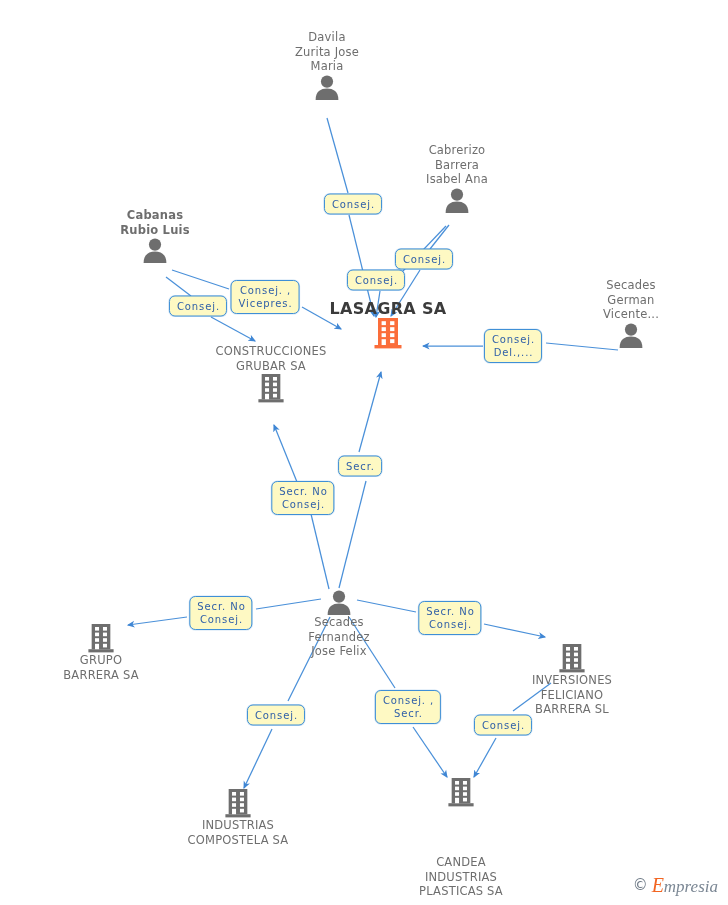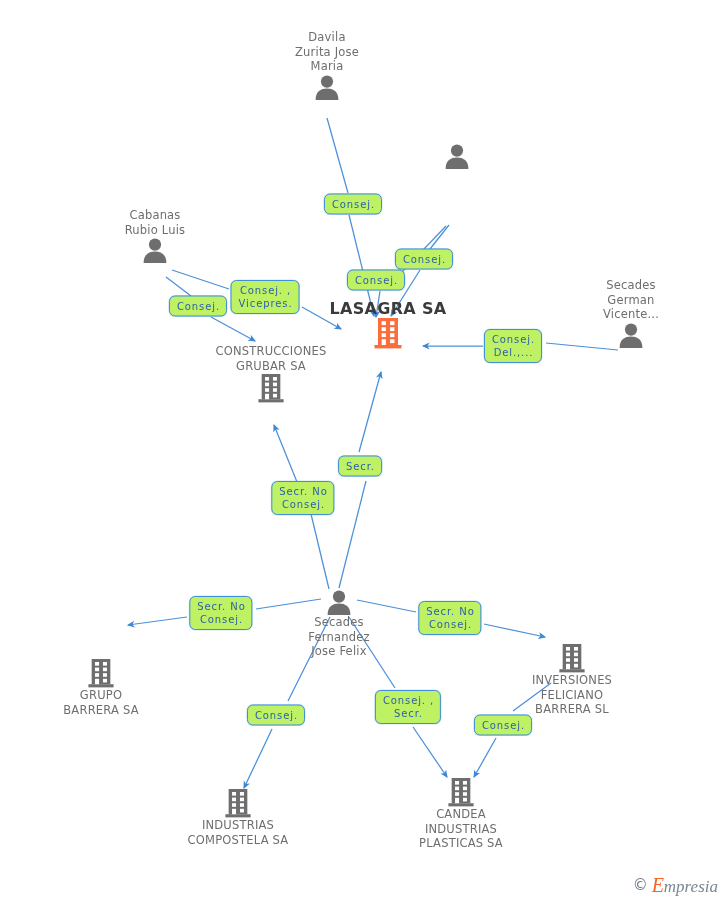--- a/index.html
+++ b/index.html
@@ -48,21 +48,21 @@
   }
   .node .glyph { line-height: 0; }
   
   .person-ico { display:block; }
   .bldg-ico { display:block; }
   
   .chip {
     position: absolute;
     border: 1.3px solid #3f8fd6;
     border-radius: 6px;
-    background: #bef264;
+    background: #fef9c3;
     color: #2f5fa8;
     font-size: 10px;
     line-height: 13px;
     letter-spacing: 0.9px;
     text-align: center;
     padding: 3px 6px 3px 7px;
     white-space: pre-line;
     transform: translate(-50%, -50%);
     box-shadow: 0 0 0 0.6px rgba(63,143,214,0.25);
   }
@@ -152,29 +152,32 @@
 Maria</div>
     <div class="glyph">
       <svg class="person-ico" width="26" height="26" viewBox="0 0 26 26">
         <circle cx="13" cy="7.6" r="6.1" fill="#6e6e6e"></circle>
         <path d="M 1.6 26 C 1.6 17.6 6.7 14.6 13 14.6 C 19.3 14.6 24.4 17.6 24.4 26 Z" fill="#6e6e6e"></path>
       </svg>
     </div>
   </div>
 
   <div class="node person" style="left:457px; top:143px;">
-    <div class="glyph">
-      <svg class="person-ico" width="26" height="26" viewBox="0 0 26 26">
-        <circle cx="13" cy="7.6" r="6.1" fill="#6e6e6e"></circle>
-        <path d="M 1.6 26 C 1.6 17.6 6.7 14.6 13 14.6 C 19.3 14.6 24.4 17.6 24.4 26 Z" fill="#6e6e6e"></path>
-      </svg>
-    </div>
-  </div>
-
-  <div class="node person" style="left:155px; top:208px;">
+    <div class="nlabel">Cabrerizo
+Barrera
+Isabel Ana</div>
+    <div class="glyph">
+      <svg class="person-ico" width="26" height="26" viewBox="0 0 26 26">
+        <circle cx="13" cy="7.6" r="6.1" fill="#6e6e6e"></circle>
+        <path d="M 1.6 26 C 1.6 17.6 6.7 14.6 13 14.6 C 19.3 14.6 24.4 17.6 24.4 26 Z" fill="#6e6e6e"></path>
+      </svg>
+    </div>
+  </div>
+
+  <div class="node person" style="left:155px; top:208px;font-weight:bold;">
     <div class="nlabel">Cabanas
 Rubio Luis</div>
     <div class="glyph">
       <svg class="person-ico" width="26" height="26" viewBox="0 0 26 26">
         <circle cx="13" cy="7.6" r="6.1" fill="#6e6e6e"></circle>
         <path d="M 1.6 26 C 1.6 17.6 6.7 14.6 13 14.6 C 19.3 14.6 24.4 17.6 24.4 26 Z" fill="#6e6e6e"></path>
       </svg>
     </div>
   </div>
 
@@ -236,21 +239,21 @@
       <svg class="person-ico" width="26" height="26" viewBox="0 0 26 26">
         <circle cx="13" cy="7.6" r="6.1" fill="#6e6e6e"></circle>
         <path d="M 1.6 26 C 1.6 17.6 6.7 14.6 13 14.6 C 19.3 14.6 24.4 17.6 24.4 26 Z" fill="#6e6e6e"></path>
       </svg>
     </div>
     <div class="nlabel">Secades
 Fernandez
 Jose Felix</div>
   </div>
 
-  <div class="node company" style="left:101px; top:658px;">
+  <div class="node company" style="left:101px; top:623px;">
     <div class="glyph">
       <svg class="bldg-ico" width="28" height="30" viewBox="0 0 30 32">
         <rect x="5" y="1" width="20" height="27" fill="#6e6e6e"></rect>
         <rect x="1.5" y="28" width="27" height="3.4" fill="#6e6e6e"></rect>
         <g fill="#ffffff">
           <rect x="8.6" y="4.2" width="4.3" height="3.9"></rect>
           <rect x="17.1" y="4.2" width="4.3" height="3.9"></rect>
           <rect x="8.6" y="10.2" width="4.3" height="3.9"></rect>
           <rect x="17.1" y="10.2" width="4.3" height="3.9"></rect>
           <rect x="8.6" y="16.2" width="4.3" height="3.9"></rect>
@@ -300,21 +303,21 @@
           <rect x="17.1" y="16.2" width="4.3" height="3.9"></rect>
           <rect x="8.6" y="22.2" width="4.3" height="5.8"></rect>
           <rect x="17.1" y="22.2" width="4.3" height="3.9"></rect>
         </g>
       </svg>
     </div>
     <div class="nlabel">INDUSTRIAS
 COMPOSTELA SA</div>
   </div>
 
-  <div class="node company" style="left:461px; top:777px;">
+  <div class="node company" style="left:461px; top:777px;gap:48px;">
     <div class="glyph">
       <svg class="bldg-ico" width="28" height="30" viewBox="0 0 30 32">
         <rect x="5" y="1" width="20" height="27" fill="#6e6e6e"></rect>
         <rect x="1.5" y="28" width="27" height="3.4" fill="#6e6e6e"></rect>
         <g fill="#ffffff">
           <rect x="8.6" y="4.2" width="4.3" height="3.9"></rect>
           <rect x="17.1" y="4.2" width="4.3" height="3.9"></rect>
           <rect x="8.6" y="10.2" width="4.3" height="3.9"></rect>
           <rect x="17.1" y="10.2" width="4.3" height="3.9"></rect>
           <rect x="8.6" y="16.2" width="4.3" height="3.9"></rect>

